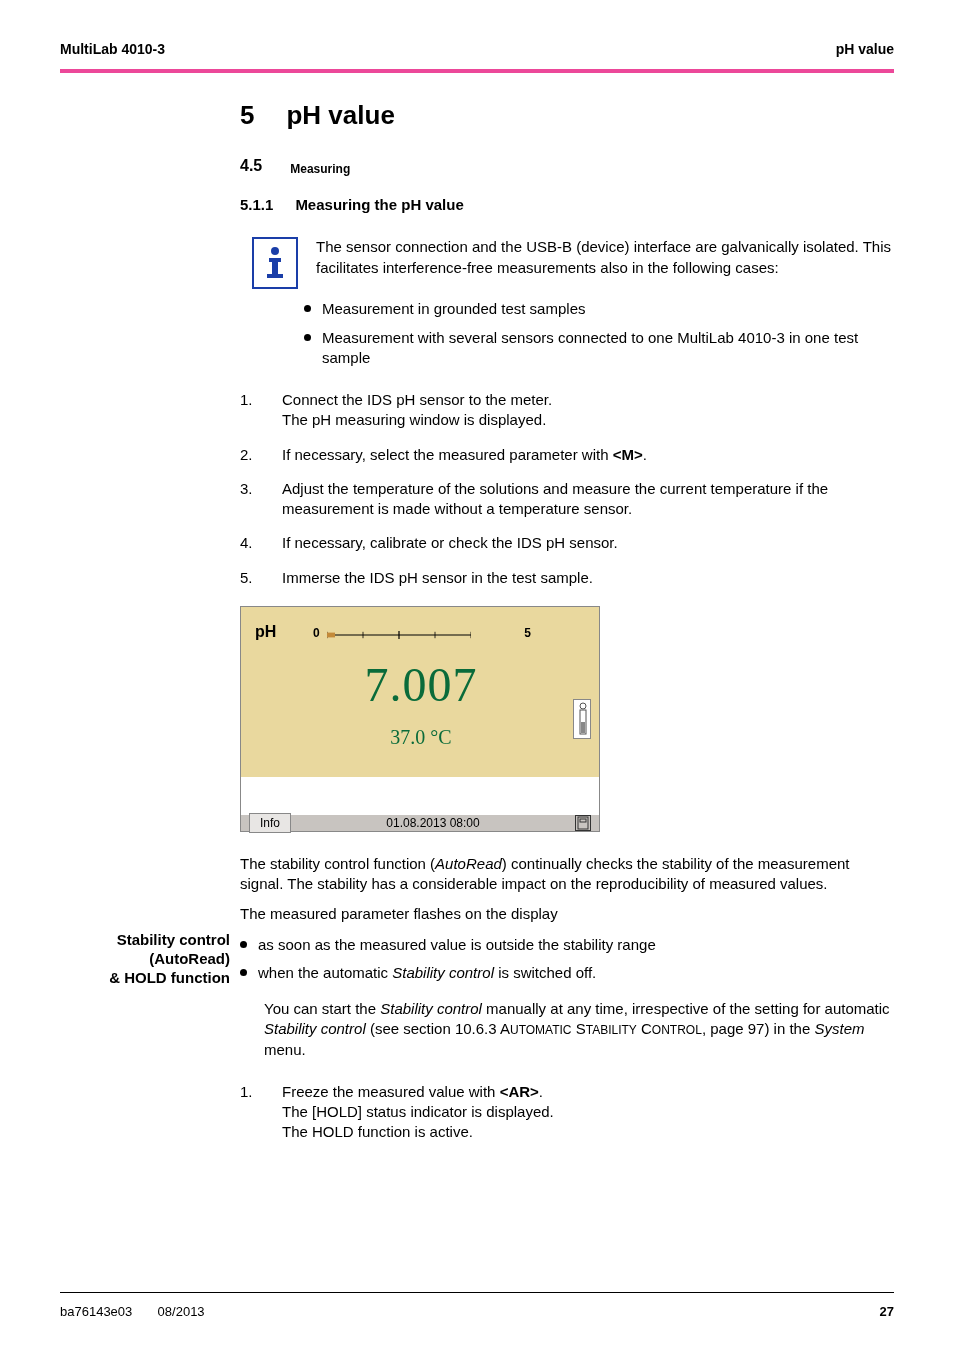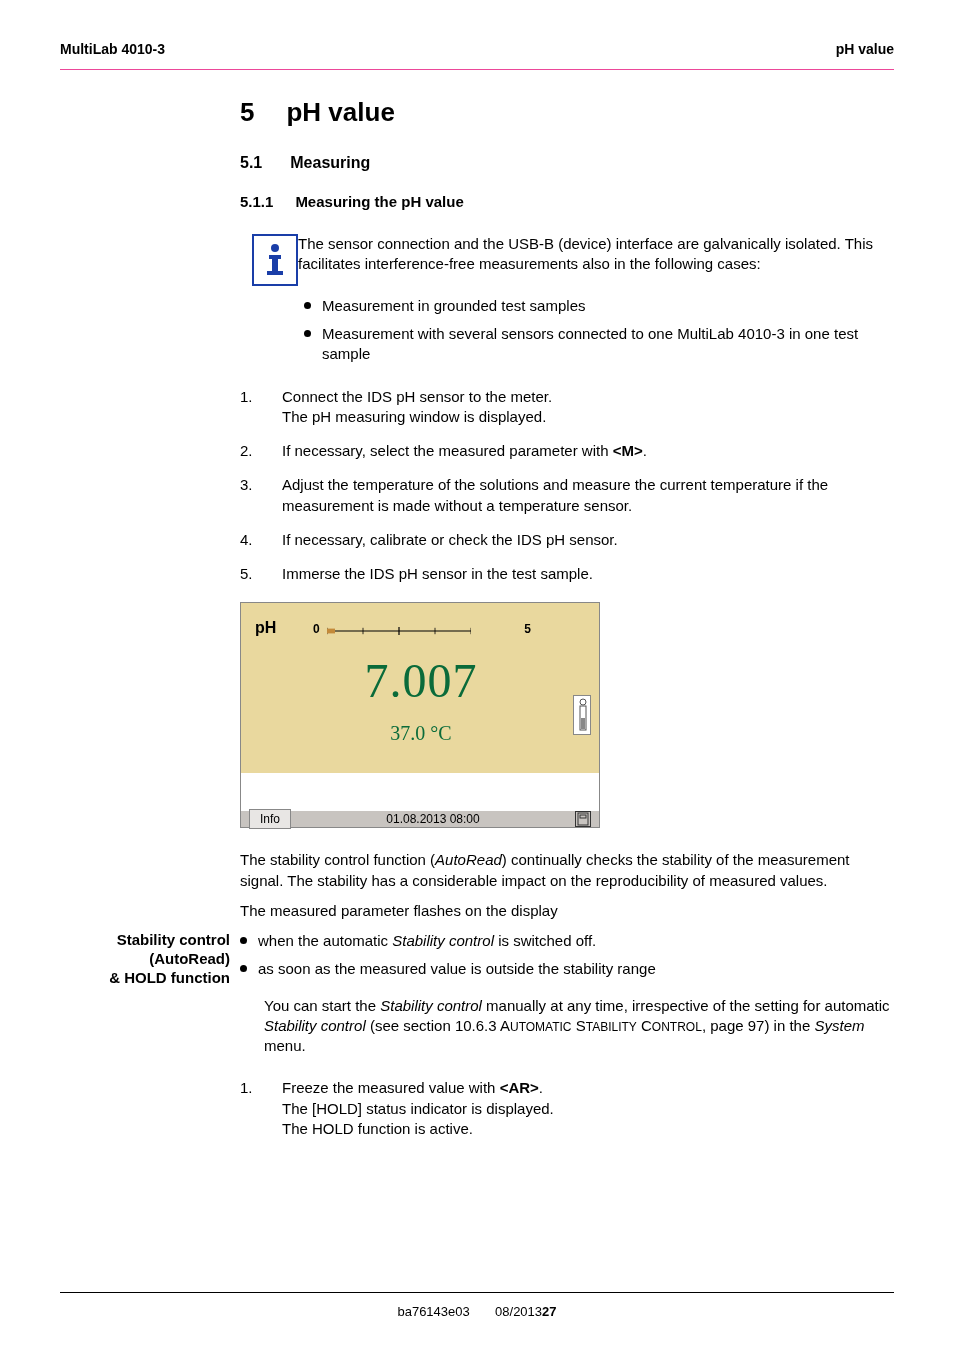--- a/index.html
+++ b/index.html
@@ -13,36 +13,36 @@
     position: relative;
     padding: 40px 60px 30px 60px;
     line-height: 1.35;
   }
   .header {
     display: flex;
     justify-content: space-between;
     font-weight: bold;
     font-size: 14px;
     padding-bottom: 10px;
-    border-bottom: 1px solid #ec4899;
+    border-bottom: 4px solid #ec4899;
     margin-bottom: 25px;
   }
   .content {
     margin-left: 180px;
   }
   .h1-row { display:flex; gap: 32px; margin-bottom: 22px; }
   .h1-num { font-size: 26px; font-weight: bold; }
   .h1-title { font-size: 26px; font-weight: bold; }
   .h2-row { display:flex; gap: 28px; margin-bottom: 18px; }
   .h2-num { font-size: 16px; font-weight: bold; }
-  .h2-title { font-size: 16px; font-weight: bold; }
+  .h2-title { font-size: 12px; font-weight: bold; margin-top: 6px; }
   .h3-row { display:flex; gap: 22px; margin-bottom: 22px; }
   .h3-num { font-size: 15px; font-weight: bold; }
   .h3-title { font-size: 15px; font-weight: bold; text-align: center; }
-  .info-row { display:flex; margin-bottom:10px;padding-left:12px; }
+  .info-row { display:flex; gap: 18px; margin-bottom:10px;padding-left:12px; }
   .info-icon-box {
     width: 46px; height: 52px;
     border: 2.5px solid #1a3ea8;
     display:flex; align-items:center; justify-content:center;
     flex-shrink:0;
   }
   .info-text { font-size: 15px; }
   .solid-list { list-style:none; margin-left: 64px; margin-top:6px; margin-bottom: 22px; }
   .solid-list li { position:relative; padding-left:18px; margin-bottom:8px; }
   .solid-list li::before { content:""; position:absolute; left:0; top:6px; width:7px; height:7px; background:#000; border-radius:50%; }
@@ -109,21 +109,21 @@
   }
   .section-para { margin-bottom:10px; }
   .solid-list2 { list-style:none; margin-left:0; margin-bottom:16px; }
   .solid-list2 li { position:relative; padding-left:18px; margin-bottom:8px; }
   .solid-list2 li::before { content:""; position:absolute; left:0; top:6px; width:7px; height:7px; background:#000; border-radius:50%; }
   .footer {
     position:absolute;
     left:60px; right:60px; bottom:30px;
     border-top:1px solid #000;
     padding-top:10px;
-    display:flex; justify-content:center;
+    display:flex; justify-content:space-between;
     font-size:13px;
   }
   .italic { font-style: italic; }
   .bold { font-weight: bold; }
 </style>
 </head>
 <body>
 
 <div class="header">
   <span>MultiLab 4010-3</span>
@@ -131,21 +131,21 @@
 </div>
 
 <div class="content">
 
   <div class="h1-row">
     <span class="h1-num">5</span>
     <span class="h1-title">pH value</span>
   </div>
 
   <div class="h2-row">
-    <span class="h2-num">5.1</span>
+    <span class="h2-num">4.5</span>
     <span class="h2-title">Measuring</span>
   </div>
 
   <div class="h3-row">
     <span class="h3-num">5.1.1</span>
     <span class="h3-title">Measuring the pH value</span>
   </div>
 
   <div class="info-row">
     <div class="info-icon-box">
@@ -239,24 +239,24 @@
     <span>&amp; HOLD function</span>
   </div>
 
   <p class="section-para">
     <span>The stability control function (</span><span class="italic">AutoRead</span><span>) continually checks the stability of the measurement signal. The stability has a considerable impact on the reproducibility of measured values.</span>
   </p>
 
   <p class="section-para">The measured parameter flashes on the display</p>
 
   <ul class="solid-list2">
+    <li>as soon as the measured value is outside the stability range</li>
     <li>
       <span>when the automatic </span><span class="italic">Stability control</span><span> is switched off.</span>
     </li>
-    <li>as soon as the measured value is outside the stability range</li>
   </ul>
 
   <p class="section-para" style="margin-bottom:22px;margin-left:24px;">
     <span>You can start the </span><span class="italic">Stability control</span><span> manually at any time, irrespective of the setting for automatic </span><span class="italic">Stability control</span><span> (see section 10.6.3 A</span><span style="font-size:12px;">UTOMATIC</span><span> S</span><span style="font-size:12px;">TABILITY</span><span> C</span><span style="font-size:12px;">ONTROL</span><span>, page 97) in the </span><span class="italic">System</span><span> menu.</span>
   </p>
 
   <ol class="num-list">
     <li>
       <span class="idx">1.</span>
       <span class="txt">

